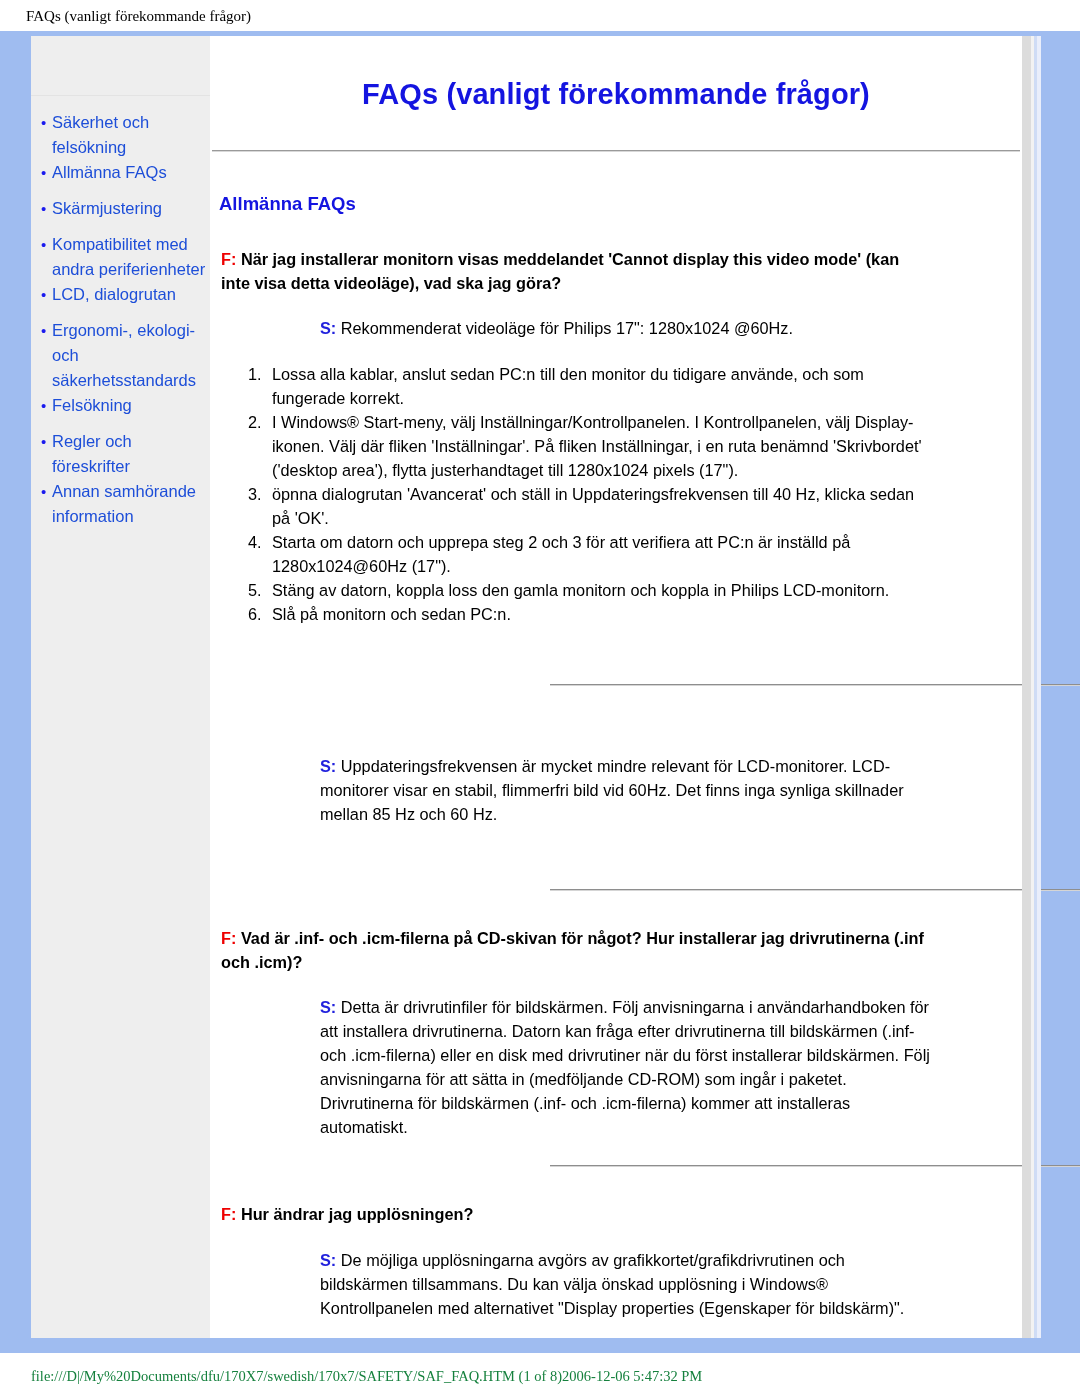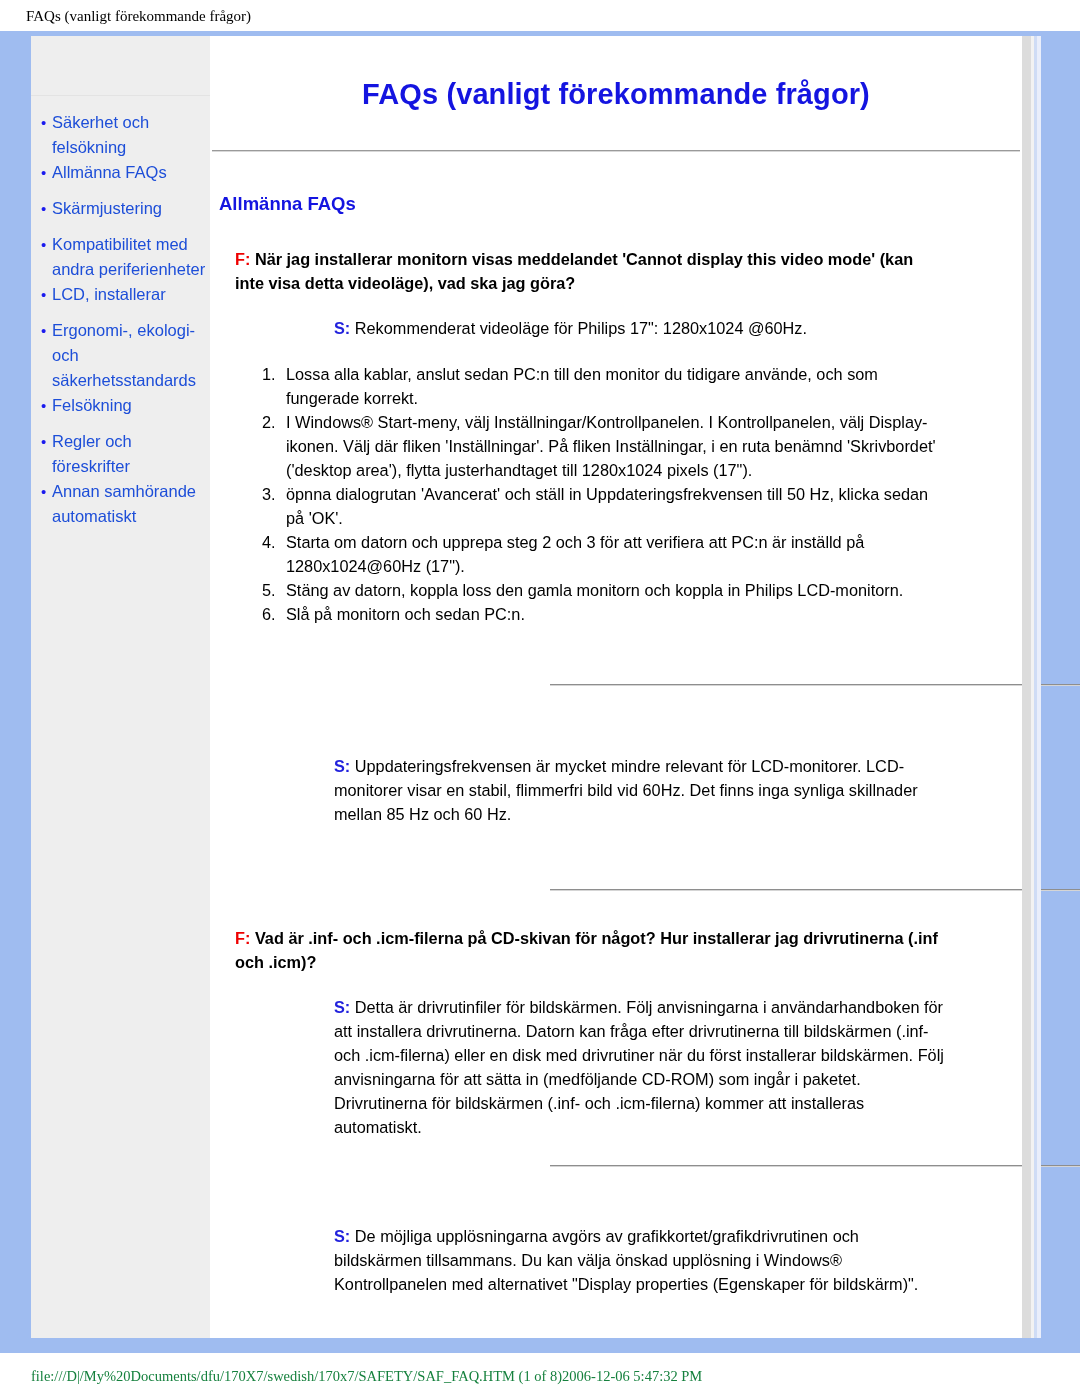--- a/index.html
+++ b/index.html
@@ -132,21 +132,21 @@
   }
 
   .section-title {
     position: absolute;
     top: 157px; left: 9px;
     color: #1414e0;
     font-size: 18.5px;
     font-weight: bold;
   }
 
-  .qa { position: absolute; left: 16px; width: 732px; }
+  .qa { position: absolute; left: 2px; width: 732px; }
 
   .q {
     font-size: 16.3px;
     font-weight: bold;
     line-height: 23.5px;
     color: #000;
     padding: 0 14px 0 9px;
   }
   .q .marker { color: #ee0000; font-weight: bold; }
 
@@ -196,66 +196,67 @@
       <li class="nav-item gap">
         <span class="nav-bullet">•</span>
         <span class="nav-label">Skärmjustering</span>
       </li>
       <li class="nav-item gap">
         <span class="nav-bullet">•</span>
         <span class="nav-label">Kompatibilitet med andra periferienheter</span>
       </li>
       <li class="nav-item">
         <span class="nav-bullet">•</span>
-        <span class="nav-label">LCD, installerar</span>
+        <span class="nav-label">LCD, dialogrutan</span>
       </li>
       <li class="nav-item gap">
         <span class="nav-bullet">•</span>
         <span class="nav-label">Ergonomi-, ekologi- och säkerhetsstandards</span>
       </li>
       <li class="nav-item">
         <span class="nav-bullet">•</span>
         <span class="nav-label">Felsökning</span>
       </li>
       <li class="nav-item gap">
         <span class="nav-bullet">•</span>
         <span class="nav-label">Regler och föreskrifter</span>
       </li>
       <li class="nav-item">
         <span class="nav-bullet">•</span>
-        <span class="nav-label">Annan samhörande automatiskt</span>
+        <span class="nav-label">Annan samhörande information</span>
       </li>
     </ul>
 </div>
 
 <div class="content">
   <div class="page-title">FAQs (vanligt förekommande frågor)</div>
   <div class="rule-top"></div>
   <div class="section-title">Allmänna FAQs</div>
   <div id="qa-container">
       <div class="qa" style="top: 212px;">
         <div class="q"><span class="marker">F:</span><span> När jag installerar monitorn visas meddelandet 'Cannot display this video mode' (kan inte visa detta videoläge), vad ska jag göra?</span></div>
         <div class="a"><span class="marker">S:</span><span> Rekommenderat videoläge för Philips 17": 1280x1024 @60Hz.</span></div>
         <ol class="steps">
           <li>Lossa alla kablar, anslut sedan PC:n till den monitor du tidigare använde, och som fungerade korrekt.</li>
           <li>I Windows® Start-meny, välj Inställningar/Kontrollpanelen. I Kontrollpanelen, välj Display-ikonen. Välj där fliken 'Inställningar'. På fliken Inställningar, i en ruta benämnd 'Skrivbordet' ('desktop area'), flytta justerhandtaget till 1280x1024 pixels (17").</li>
-          <li>öpnna dialogrutan 'Avancerat' och ställ in Uppdateringsfrekvensen till 50 Hz, klicka sedan på 'OK'.</li>
+          <li>öpnna dialogrutan 'Avancerat' och ställ in Uppdateringsfrekvensen till 40 Hz, klicka sedan på 'OK'.</li>
           <li>Starta om datorn och upprepa steg 2 och 3 för att verifiera att PC:n är inställd på 1280x1024@60Hz (17").</li>
           <li>Stäng av datorn, koppla loss den gamla monitorn och koppla in Philips LCD-monitorn.</li>
           <li>Slå på monitorn och sedan PC:n.</li>
         </ol>
       </div>
       <div class="qa" style="top: 697px;">
         <div class="a"><span class="marker">S:</span><span> Uppdateringsfrekvensen är mycket mindre relevant för LCD-monitorer. LCD-monitorer visar en stabil, flimmerfri bild vid 60Hz. Det finns inga synliga skillnader mellan 85 Hz och 60 Hz.</span></div>
       </div>
       <div class="qa" style="top: 891px;">
         <div class="q"><span class="marker">F:</span><span> Vad är .inf- och .icm-filerna på CD-skivan för något? Hur installerar jag drivrutinerna (.inf och .icm)?</span></div>
         <div class="a"><span class="marker">S:</span><span> Detta är drivrutinfiler för bildskärmen. Följ anvisningarna i användarhandboken för att installera drivrutinerna. Datorn kan fråga efter drivrutinerna till bildskärmen (.inf- och .icm-filerna) eller en disk med drivrutiner när du först installerar bildskärmen. Följ anvisningarna för att sätta in (medföljande CD-ROM) som ingår i paketet. Drivrutinerna för bildskärmen (.inf- och .icm-filerna) kommer att installeras automatiskt.</span></div>
       </div>
       <div class="qa" style="top: 1167px;">
+        <div class="q"><span class="marker">F:</span><span> Hur ändrar jag upplösningen?</span></div>
         <div class="a"><span class="marker">S:</span><span> De möjliga upplösningarna avgörs av grafikkortet/grafikdrivrutinen och bildskärmen tillsammans. Du kan välja önskad upplösning i Windows® Kontrollpanelen med alternativet "Display properties (Egenskaper för bildskärm)".</span></div>
       </div>
     </div>
 <div class="rule-sep" style="top: 648px;"></div>
     <div class="rule-sep" style="top: 853px;"></div>
     <div class="rule-sep" style="top: 1129px;"></div>
   </div>
 
 <div class="scroll-strip"></div>
 

